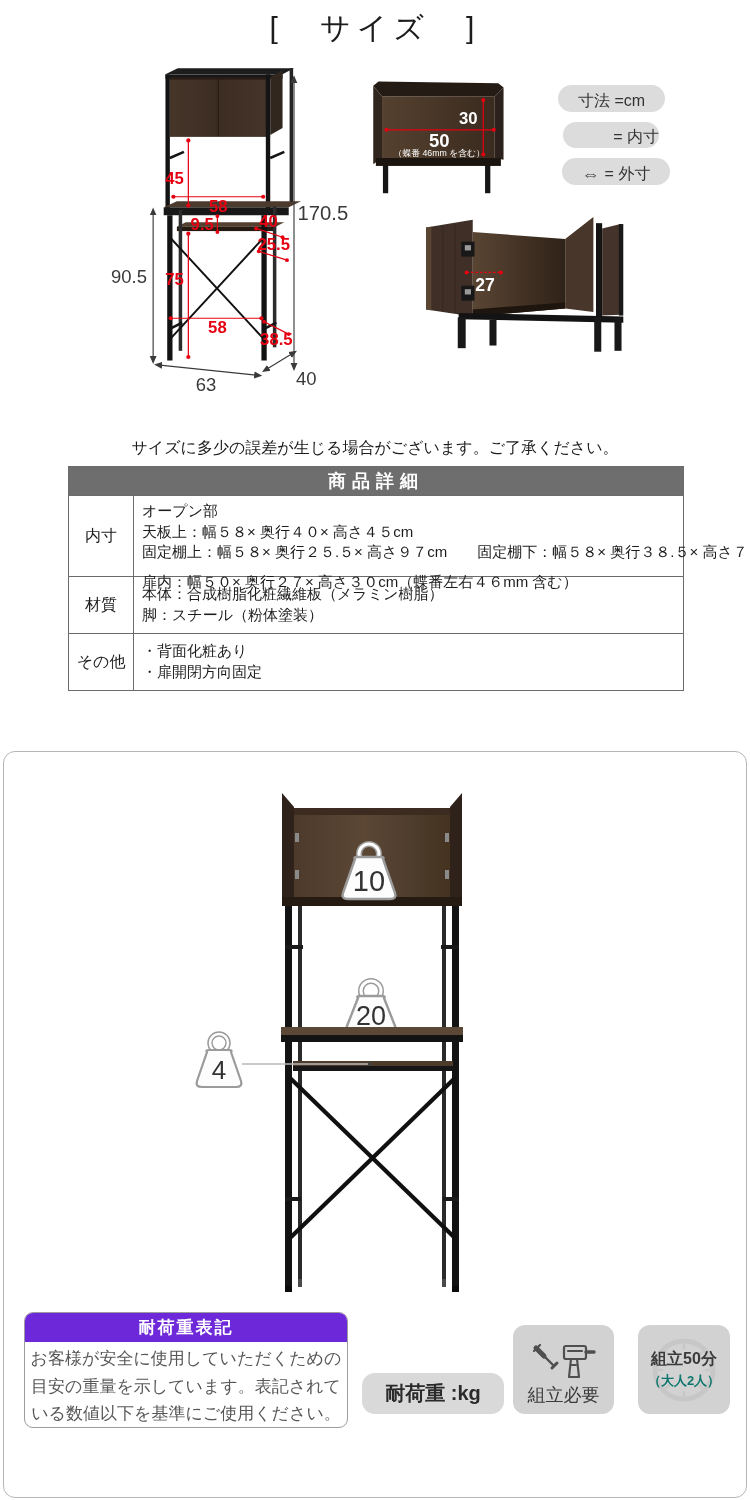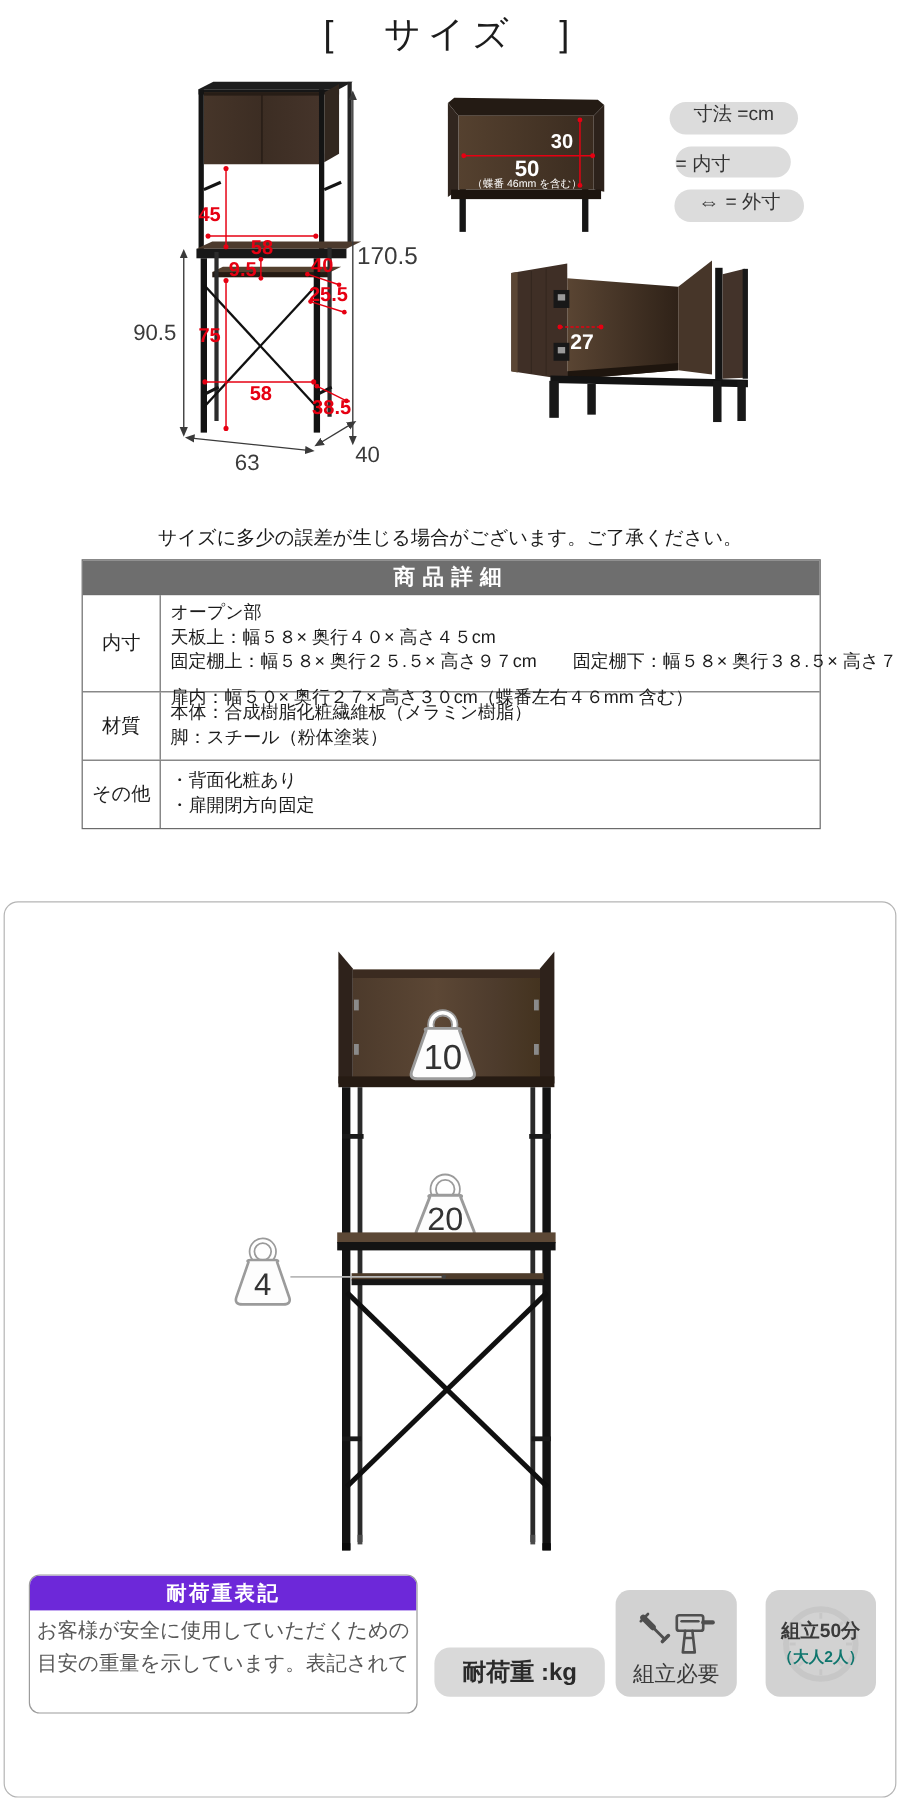--- a/index.html
+++ b/index.html
@@ -3,21 +3,21 @@
 <meta charset="utf-8">
 <style>
   html,body{margin:0;padding:0;background:#fff;}
   #page{position:relative;width:750px;height:1500px;background:#fff;overflow:hidden;
         font-family:"Liberation Sans","DejaVu Sans",sans-serif;color:#222;}
   .abs{position:absolute;}
   
   #page-title{top:8px;left:0;width:750px;text-align:center;font-size:30px;color:#1c1c1c;
               letter-spacing:6px;font-weight:400;}
   
-  .pill{background:#dcdcdc;border-radius:15px;display:flex;align-items:flex-start;justify-content:center;
+  .pill{background:#dcdcdc;border-radius:15px;display:flex;align-items:flex-end;justify-content:center;
         font-size:16px;color:#333;gap:5px;}
   
   #disclaimer{top:438px;left:0;width:750px;text-align:center;font-size:16px;color:#1a1a1a;}
   
   #details{top:466px;left:68px;width:614px;border:1px solid #6b6b6b;font-size:15px;}
   #details .thead{background:#6e6e6e;color:#fff;text-align:center;font-size:18px;font-weight:bold;
                   letter-spacing:6px;height:28px;line-height:28px;}
   .trow{display:flex;border-top:1px solid #6b6b6b;}
   .tlabel{width:64px;flex:0 0 64px;display:flex;align-items:center;justify-content:center;
           border-right:1px solid #6b6b6b;font-size:16px;color:#1c1c1c;}
@@ -317,20 +317,21 @@
       <rect x="442" y="1196" width="16" height="4" fill="#1a1a1a"></rect>
       <rect x="284" y="1285" width="7" height="6" fill="#0b0b0b"></rect>
       <rect x="451" y="1285" width="7" height="6" fill="#0b0b0b"></rect>
     </svg>
 
     <div class="abs" id="notice-box">
       <div class="ntitle">耐荷重表記</div>
       <div class="nbody">
         <div>お客様が安全に使用していただくための</div>
         <div>目安の重量を示しています。表記されて</div>
+        <div>いる数値以下を基準にご使用ください。</div>
       </div>
     </div>
 
     <div class="abs" id="unit-pill">
       <span>耐荷重 :kg</span>
     </div>
 
     <div class="sq-badge" id="assembly-badge">
       <svg width="66" height="42" viewBox="0 0 66 42" fill="none" stroke="#4f4f4f" stroke-width="2.2" stroke-linecap="round" stroke-linejoin="round">
         <line x1="5" y1="7" x2="13" y2="15" stroke-width="5"></line>

